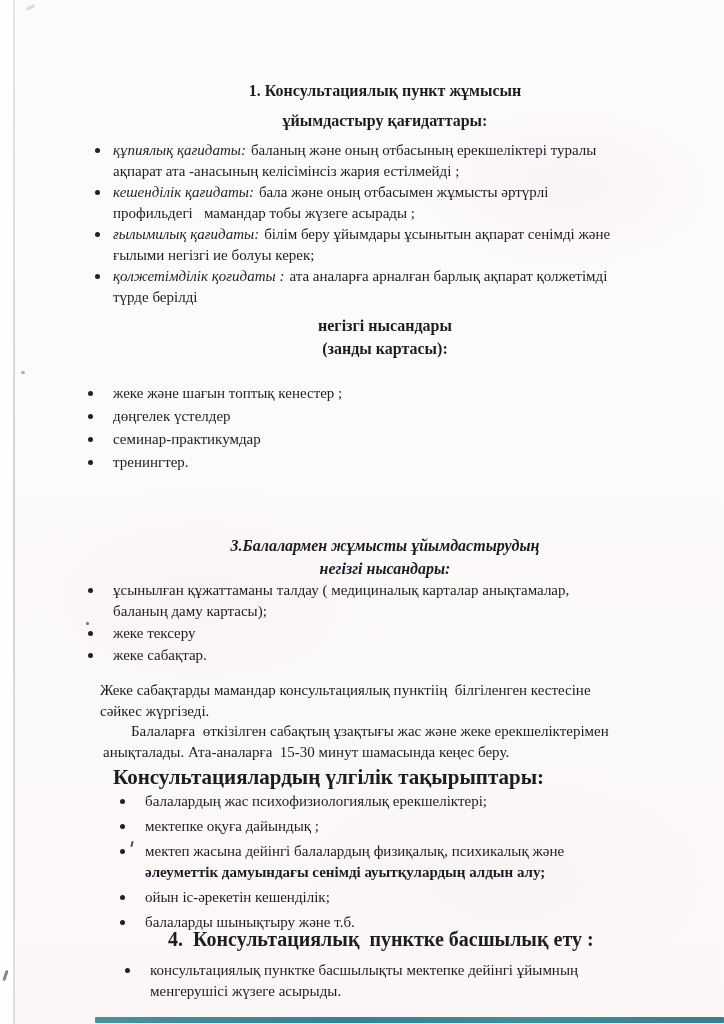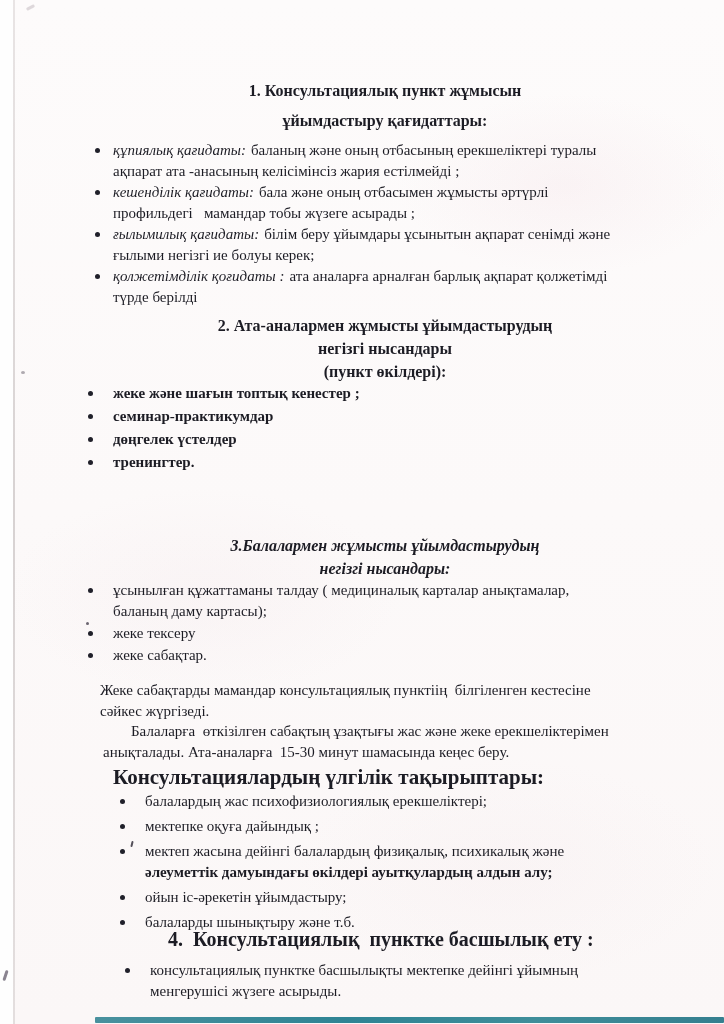--- a/index.html
+++ b/index.html
@@ -37,21 +37,21 @@
   .pre { white-space:pre-line; }
   ul.doclist { list-style:none; margin:0; padding:0; line-height:21px; }
   ul.doclist li { display:flex; align-items:flex-start; }
   .dot { flex:0 0 18px; }
   .dot::before { content:""; display:block; width:5px; height:5px; border-radius:50%;
     background:#20202a; margin-top:8px; }
   ul.w25 .dot { flex-basis:25px; }
   .lead { font-style:italic; margin-right:5px; }
   .txt { flex:1 1 auto; }
   .bold-line { display:block; font-weight:bold; }
-  ul.spaced li { margin-bottom:2px;font-weight:bold; }
+  ul.spaced li { margin-bottom:2px; }
   ul.spaced3 li { margin-bottom:1px;justify-content:space-between; }
   ul.spaced4 li { margin-bottom:4px; }
   .para { line-height:21px; }
   .subh { font-weight:bold; font-size:21px; }
   .h4 { font-weight:bold; font-size:20px; }
 
   
   #h1   { top:76px;  left:60px;  width:650px; }
   #l1   { top:140px; left:95px;  width:605px; }
   #h2   { top:314px; left:60px;  width:650px; }
@@ -100,37 +100,36 @@
 ғылыми негізгі ие болуы керек;</span></span>
     </li>
     <li>
       <span class="dot"></span>
       <span class="txt"><span class="lead">қолжетімділік қоғидаты :</span><span class="pre">ата аналарға арналған барлық ақпарат қолжетімді
 түрде берілді</span></span>
     </li>
   </ul>
 
   <div id="h2" class="blk sec-title">
-    <div>2. Ата-аналармен жұмысты ұйымдастырудың</div>
     <div>негізгі нысандары</div>
-    <div>(пункт өкілдері):</div>
+    <div>(занды картасы):</div>
   </div>
 
   <ul id="l2" class="blk doclist spaced w25">
     <li>
         <span class="dot"></span>
         <span class="txt pre">жеке және шағын топтық кенестер ;</span>
       </li>
     <li>
         <span class="dot"></span>
-        <span class="txt pre">семинар-практикумдар</span>
+        <span class="txt pre">дөңгелек үстелдер</span>
       </li>
     <li>
         <span class="dot"></span>
-        <span class="txt pre">дөңгелек үстелдер</span>
+        <span class="txt pre">семинар-практикумдар</span>
       </li>
     <li>
         <span class="dot"></span>
         <span class="txt pre">тренингтер.</span>
       </li>
   </ul>
 
   <div id="h3" class="blk sec-title">
     <div>3.Балалармен жұмысты ұйымдастырудың</div>
     <div>негізгі нысандары:</div>
@@ -165,25 +164,25 @@
     <li>
         <span class="dot"></span>
         <span class="txt"><span class="pre">балалардың жас психофизиологиялық ерекшеліктері;</span><span class="bold-line"></span></span>
       </li>
     <li>
         <span class="dot"></span>
         <span class="txt"><span class="pre">мектепке оқуға дайындық ;</span><span class="bold-line"></span></span>
       </li>
     <li>
         <span class="dot"></span>
-        <span class="txt"><span class="pre">мектеп жасына дейінгі балалардың физиқалық, психикалық және</span><span class="bold-line">әлеуметтік дамуындағы өкілдері ауытқулардың алдын алу;</span></span>
+        <span class="txt"><span class="pre">мектеп жасына дейінгі балалардың физиқалық, психикалық және</span><span class="bold-line">әлеуметтік дамуындағы сенімді ауытқулардың алдын алу;</span></span>
       </li>
     <li>
         <span class="dot"></span>
-        <span class="txt"><span class="pre">ойын іс-әрекетін ұйымдастыру;</span><span class="bold-line"></span></span>
+        <span class="txt"><span class="pre">ойын іс-әрекетін кешенділік;</span><span class="bold-line"></span></span>
       </li>
     <li>
         <span class="dot"></span>
         <span class="txt"><span class="pre">балаларды шынықтыру және т.б.</span><span class="bold-line"></span></span>
       </li>
   </ul>
 
   <div id="h4t" class="blk h4">4.&nbsp; Консультациялық&nbsp; пунктке басшылық ету :</div>
 
   <ul id="l5" class="blk doclist w25">

